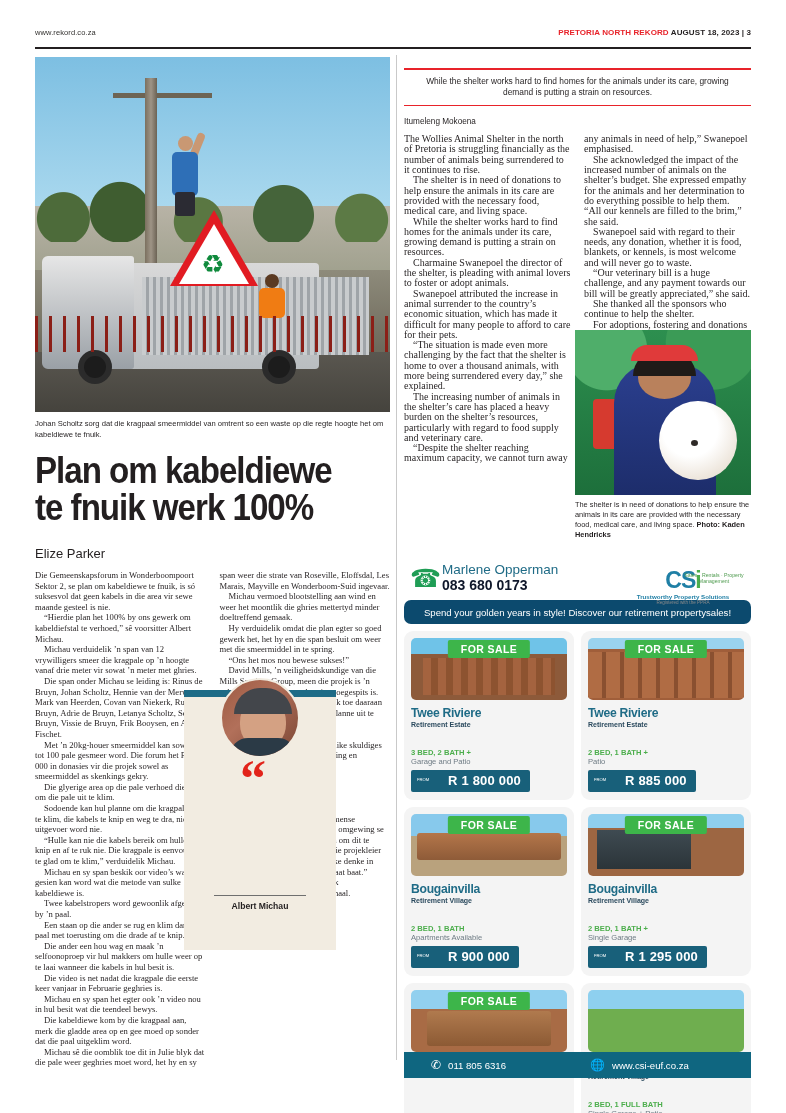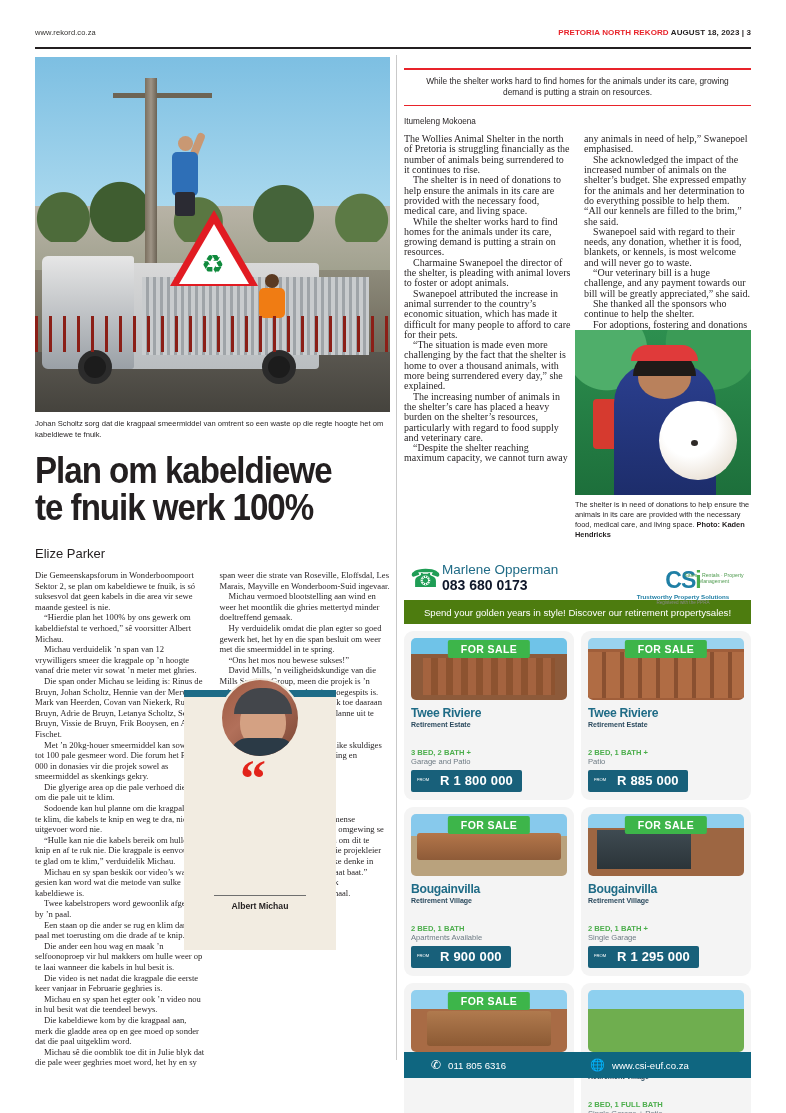--- a/index.html
+++ b/index.html
@@ -249,22 +249,22 @@
   }
   .csi-tag {
     position:absolute; left:0; top:25px; width:128px;
     font-family:"Liberation Sans", sans-serif; font-weight:bold; font-size:6.2px; color:#1f7fa5;
   }
   .csi-tag2 {
     position:absolute; left:0; top:32px; width:128px;
     font-family:"Liberation Sans", sans-serif; font-size:4.6px; color:#8a8a8a;
   }
   .ad-green-bar {
-    height:24px; background:#4d7c0f; display:flex; align-items:center; justify-content:center;
-    font-family:"Liberation Sans", sans-serif; font-size:9.6px; color:#ffffff;
+    height:24px; background:#0c4a6e; display:flex; align-items:center; justify-content:center;
+    font-family:"Liberation Sans", sans-serif; font-size:9.6px; color:#ffffff;border-radius:7px;
   }
   .ad-green-bar b { font-weight:normal; }
 
   .cards {
     margin-top:7px; display:flex; flex-wrap:wrap; gap:7px;
   }
   .card {
     width:170px; background:#f4f4f4; border-radius:9px; padding:7px 7px 8px;
     position:relative;
   }
@@ -306,21 +306,21 @@
     margin-top:1px;
   }
   .card-spec {
     font-family:"Liberation Sans", sans-serif; font-weight:bold; font-size:7.6px;
     color:#4cae4c; margin-top:20px;
   }
   .card-spec2 {
     font-family:"Liberation Sans", sans-serif; font-size:7.6px; color:#6e7b84;
   }
   .price-box {
-    margin-top:4px; display:inline-flex; align-items:center; gap:12px;
+    margin-top:4px; display:inline-flex; align-items:center; gap:20px;
     background:#18607a; color:#ffffff; border-radius:2px; padding:3px 9px 4px 6px;
   }
   .price-from {
     font-family:"Liberation Sans", sans-serif; font-size:4.2px; line-height:4.4px;
     text-transform:uppercase; width:11px;
   }
   .price-val {
     font-family:"Liberation Sans", sans-serif; font-weight:bold; font-size:13px; letter-spacing:.2px;
   }
 

